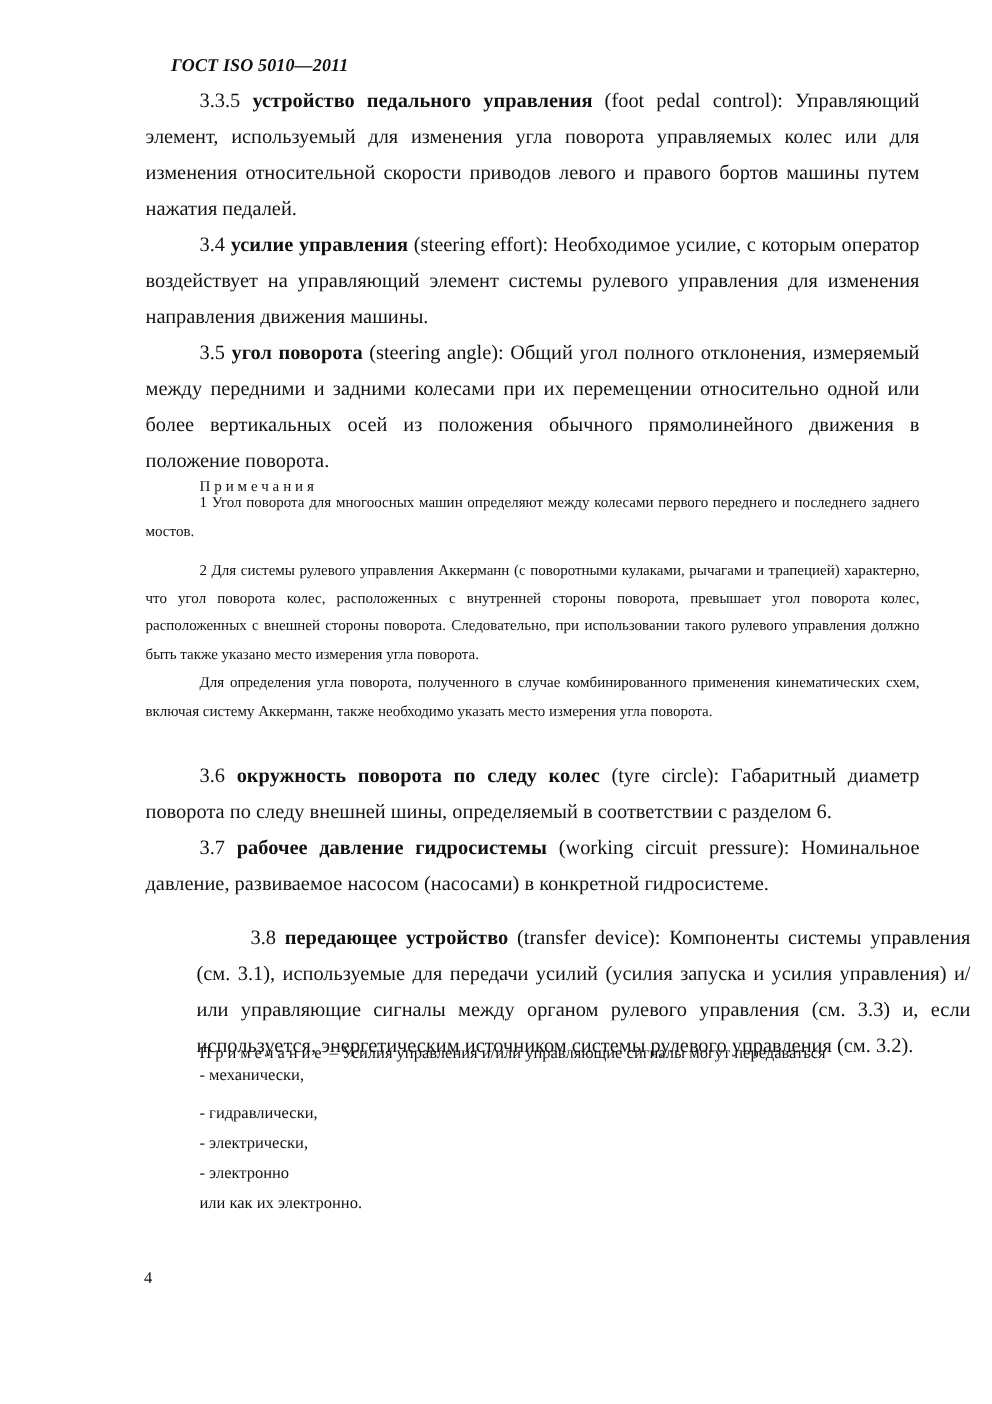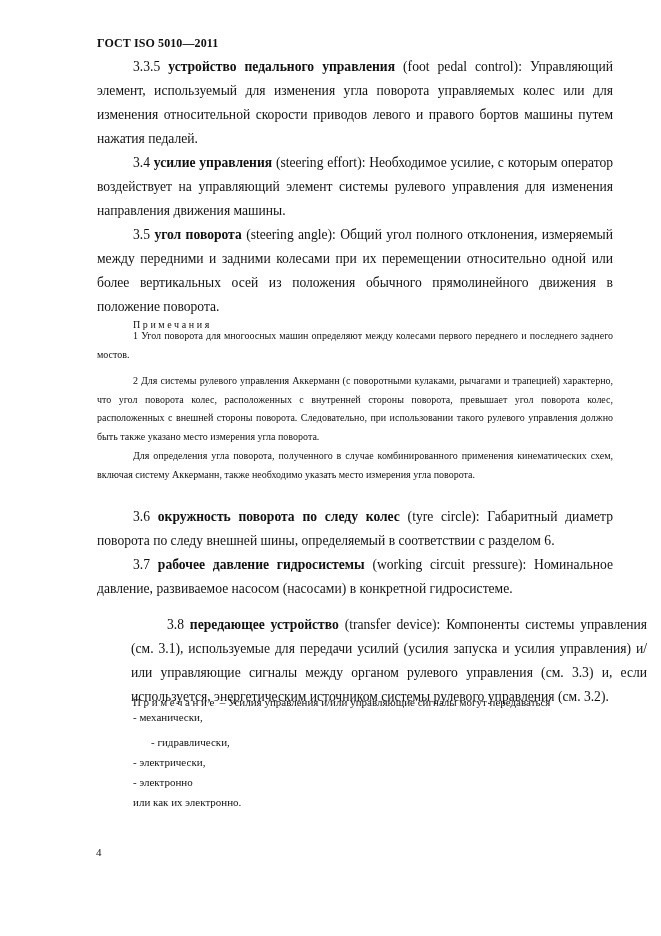--- a/index.html
+++ b/index.html
@@ -1,18 +1,18 @@
 <!DOCTYPE html>
 <html><head>
 <meta charset="utf-8">
 <style>
   html, body { margin: 0; padding: 0; background: #ffffff; }
   body { width: 661px; height: 936px; position: relative; overflow: hidden;
          font-family: "Liberation Serif", serif; color: #111; }
-  .header { position: absolute; left: 97px; top: 36px; font-size: 12px; font-weight: bold; letter-spacing: 0.1px; }
+  .header { position: absolute; left: 114px; top: 36px; font-size: 12px; font-weight: bold; letter-spacing: 0.1px; font-style: italic; }
   .p { position: absolute; left: 97px; width: 516px; font-size: 13.6px; line-height: 24px;
        text-align: justify; text-indent: 36px; }
   .p b { font-weight: bold; }
   .n { position: absolute; left: 97px; width: 516px; font-size: 10px; line-height: 18.5px;
        text-align: justify; text-indent: 36px; }
   .n-left { position: absolute; left: 133px; font-size: 11px; line-height: 19.5px; }
   .spaced { letter-spacing: 2.6px; }
   .pagenum { position: absolute; left: 96px; top: 846px; font-size: 11px; }
 </style>
 </head>
@@ -58,18 +58,18 @@
 <div class="p" style="top:613px;margin-left:34px;">
   <span>3.8</span>
   <b>передающее устройство</b>
   <span>(transfer device)</span><span>: Компоненты системы управления (см. 3.1), используемые для передачи усилий (усилия запуска и усилия  управления) и/или управляющие сигналы между органом рулевого управления (см. 3.3) и, если используется, энергетическим источником системы рулевого управления (см. 3.2).</span>
 </div>
 
 <div class="n-left" style="top:693px;">
   <span class="spaced">Примечание</span><span> –  </span><span>Усилия  управления и/или управляющие сигналы могут передаваться</span>
 </div>
 <div class="n-left" style="top:708px;">- механически,</div>
-<div class="n-left" style="top:733px;margin-left:18px;">- гидравлически,</div>
+<div class="n-left" style="top:733px;">- гидравлически,</div>
 <div class="n-left" style="top:753px;">- электрически,</div>
 <div class="n-left" style="top:773px;text-align:center;">- электронно</div>
 <div class="n-left" style="top:793px;">или как их электронно.</div>
 
 <div class="pagenum">4</div>
 
 </body></html>

